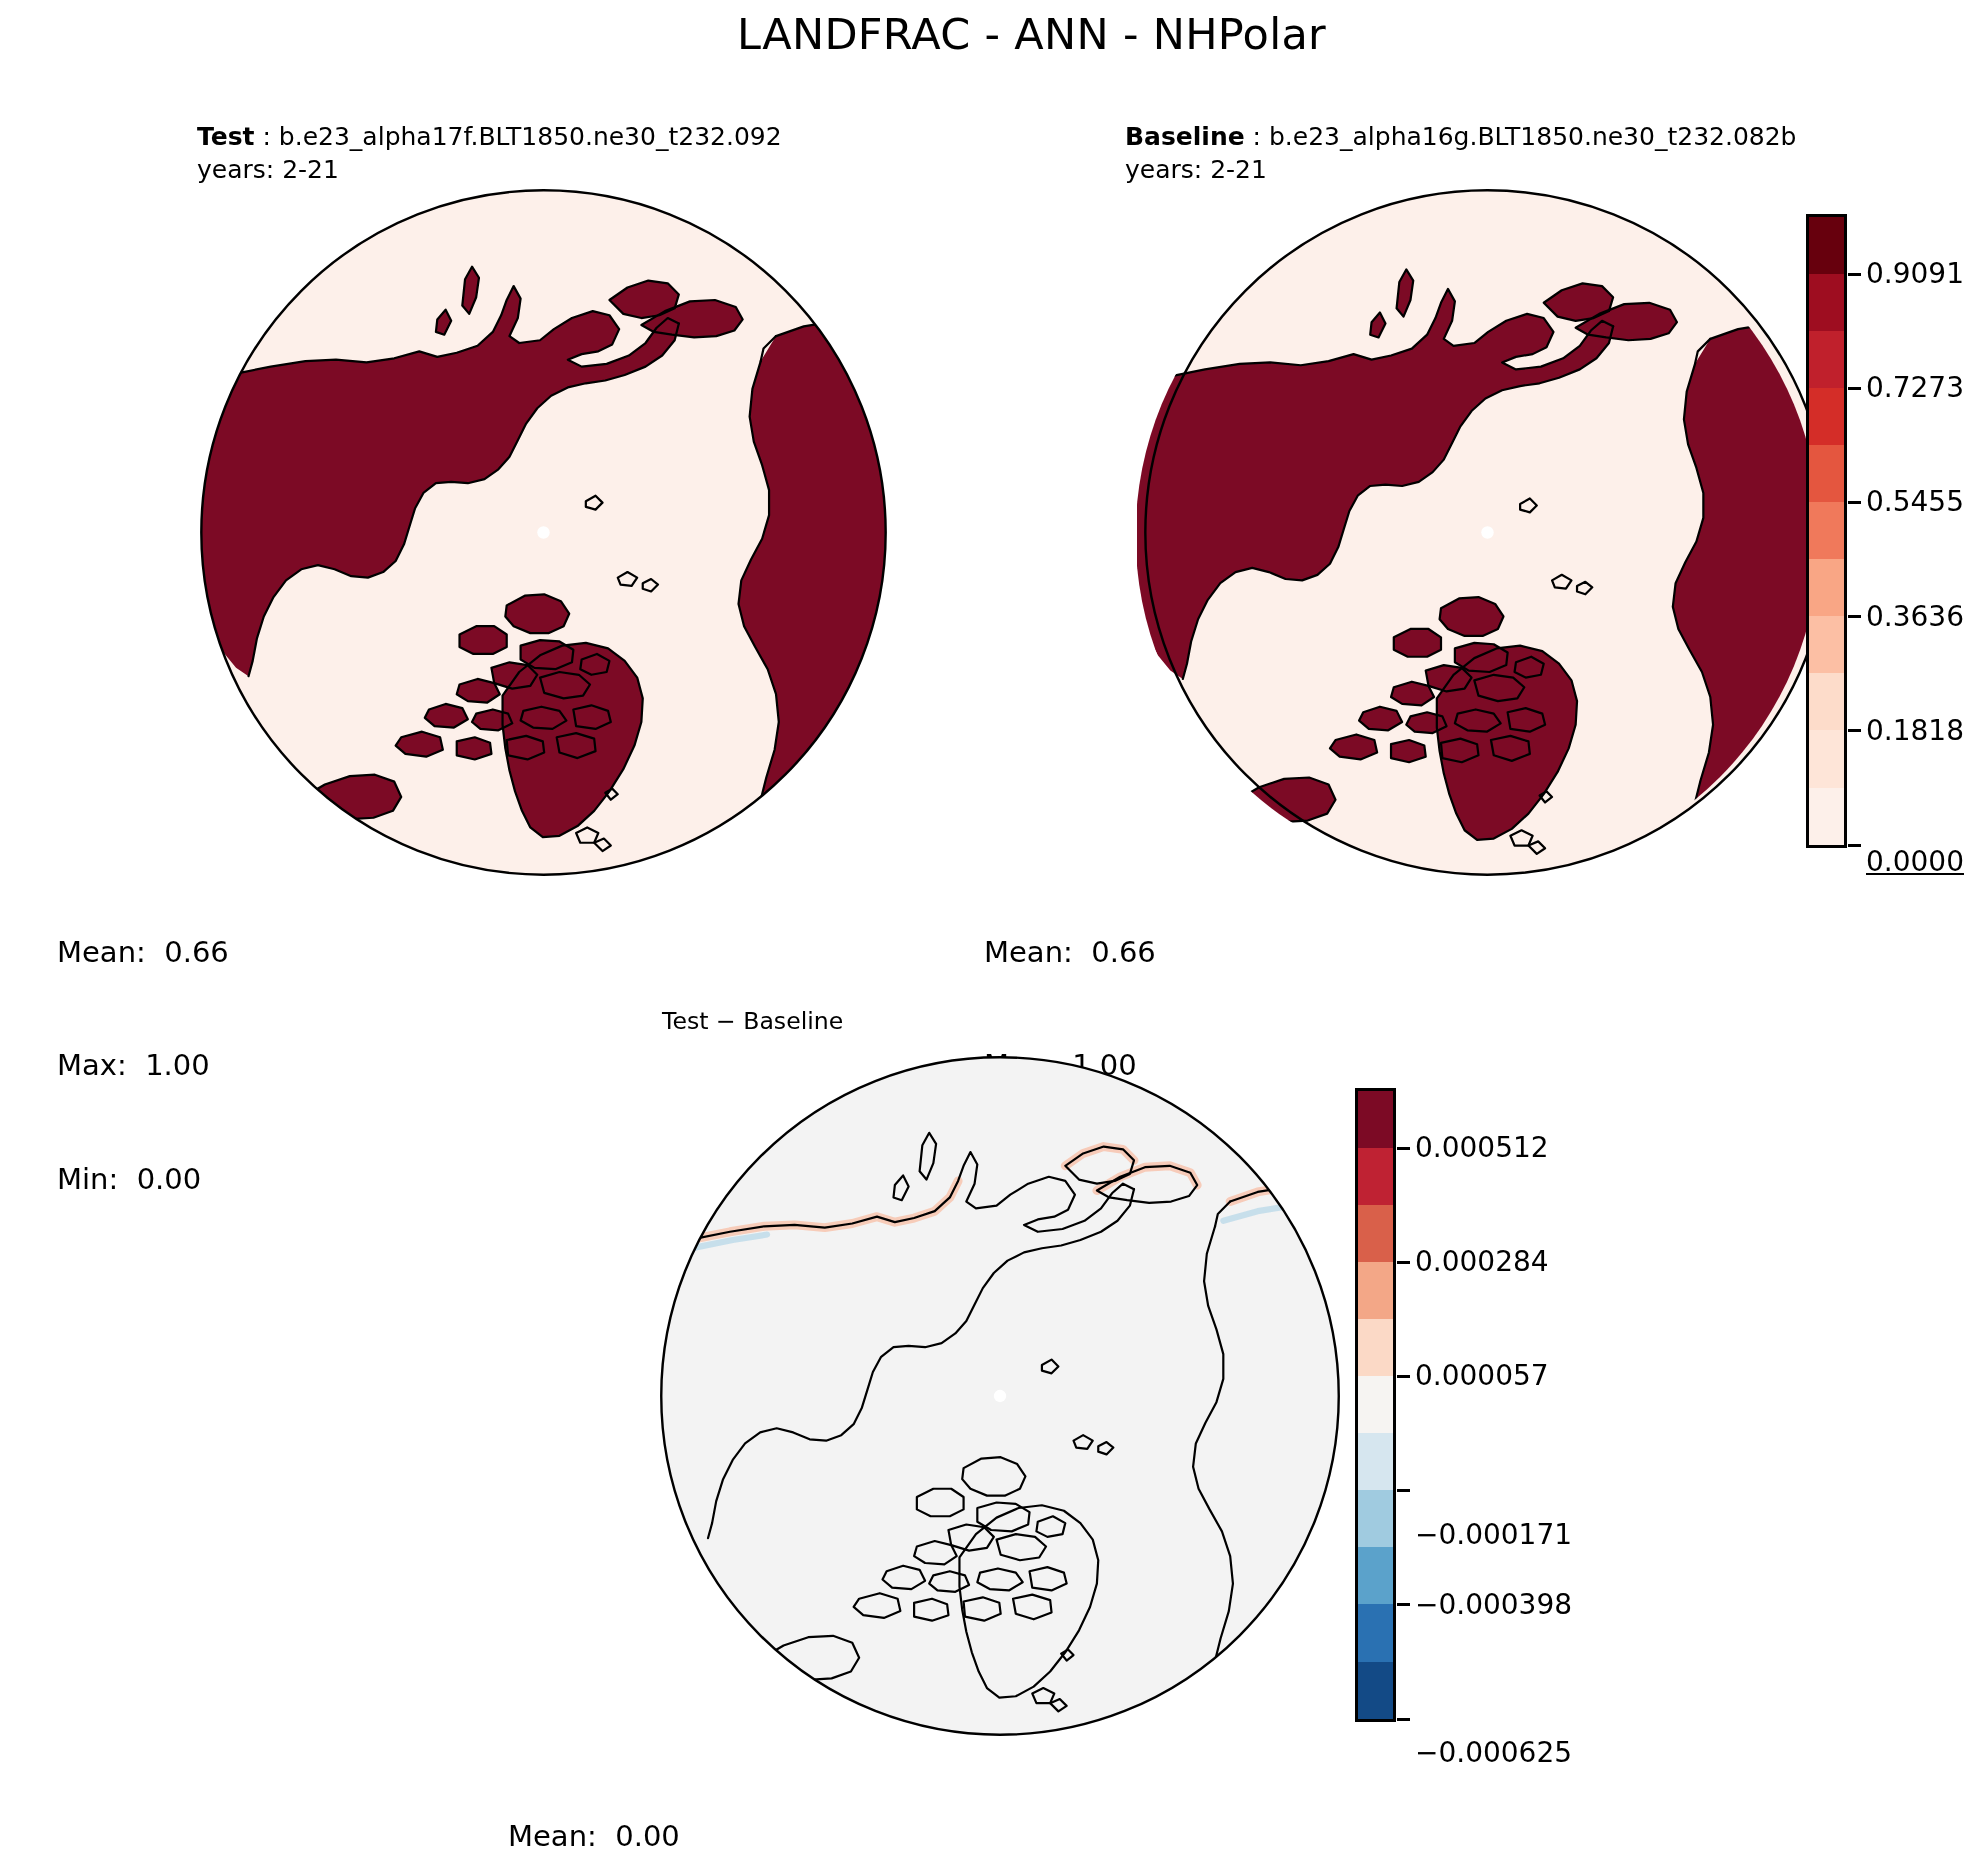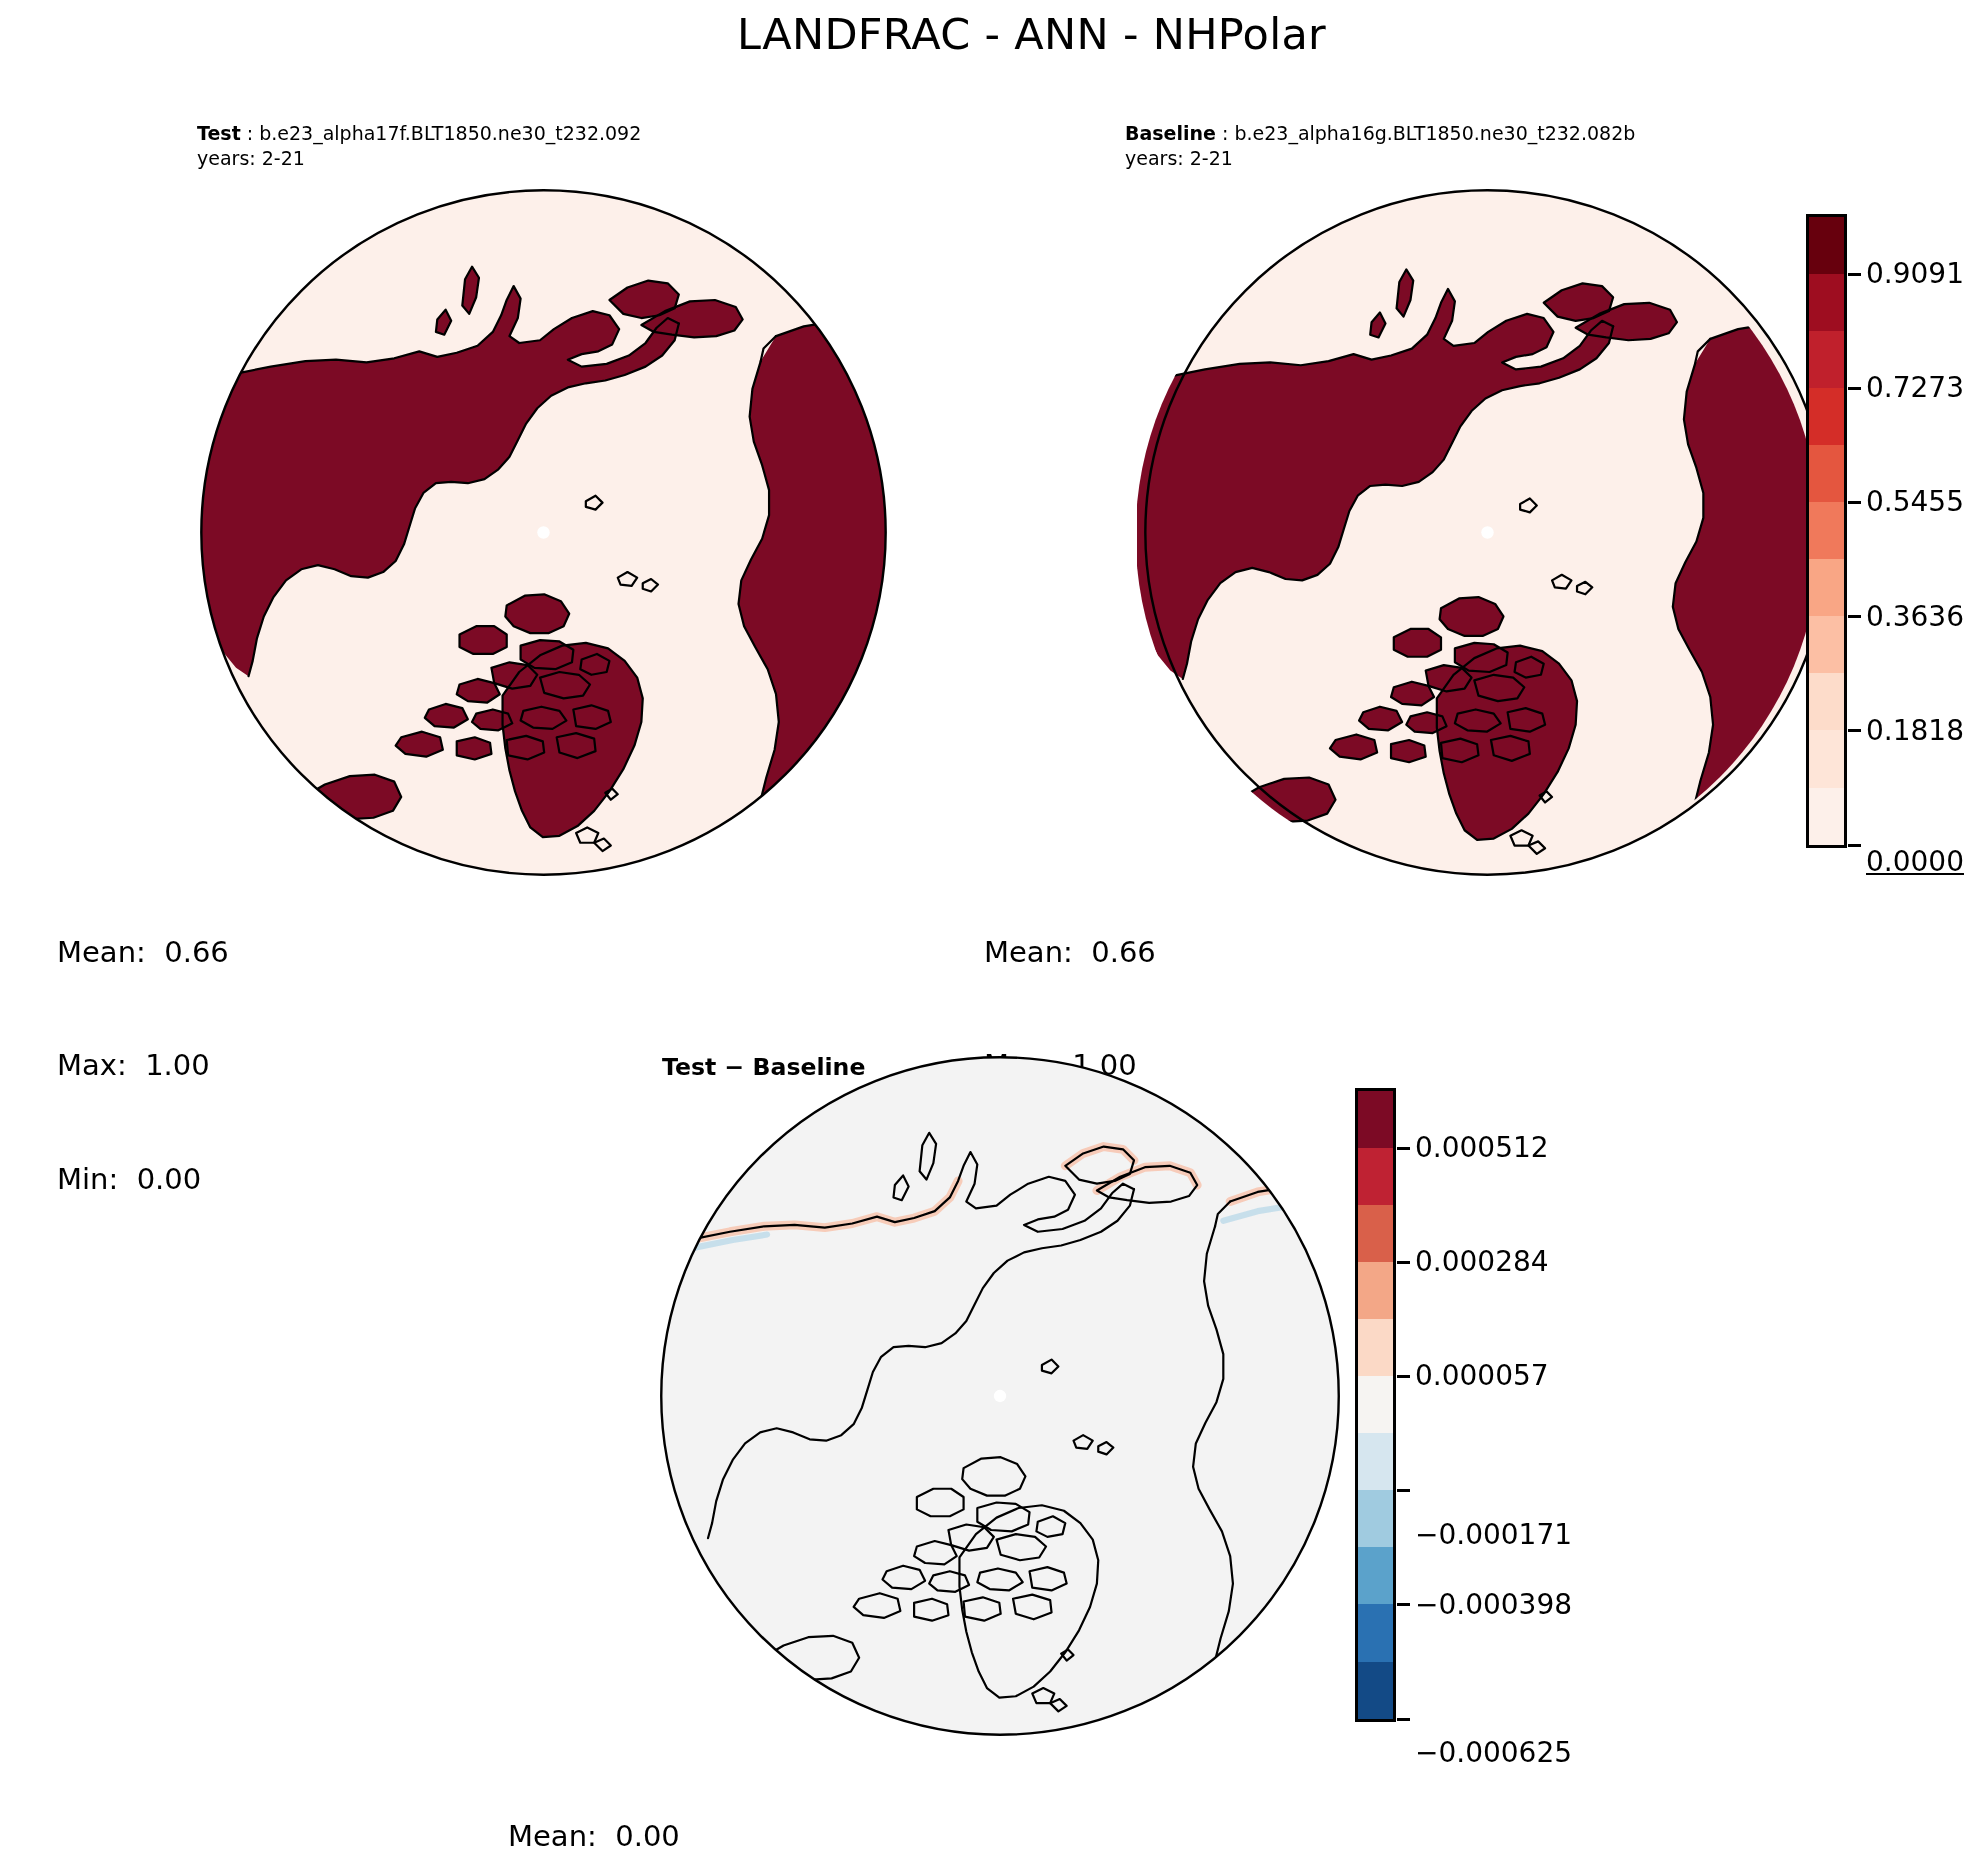--- a/index.html
+++ b/index.html
@@ -23,43 +23,42 @@
     width: 1985px;
     text-align: center;
     font-size: 43px;
     font-weight: 400;
     letter-spacing: 0.3px;
     line-height: 1.0;
   }
 
   
   .panel-header {
-    font-size: 19px;
+    font-size: 25px;
     line-height: 1.30;
     white-space: nowrap;
   }
   .panel-header .lbl { font-weight: bold; }
 
   
   .map-panel { overflow: visible; }
   .map-svg { display: block; }
 
   
   .stats {
     font-size: 29px;
     line-height: 1.30;
     white-space: pre;
   }
 
   
   #diff-title {
     font-size: 23.6px;
-    font-weight: bold;
+    font-weight: normal;
     white-space: nowrap;
-    margin-top: 46px;
   }
 
   
   .cbar-wrap { }
   .cbar-box {
     position: absolute;
     border: 3.5px solid #000000;
     box-sizing: content-box;
     padding: 0;
     display: flex;

